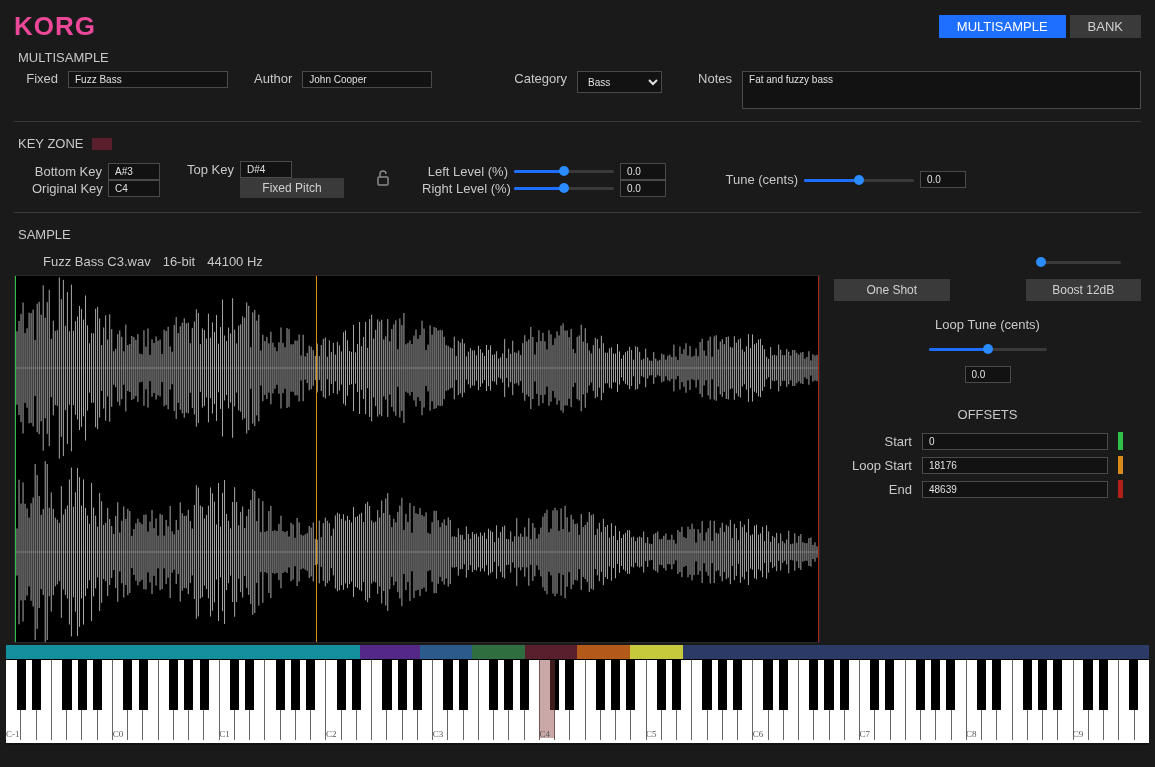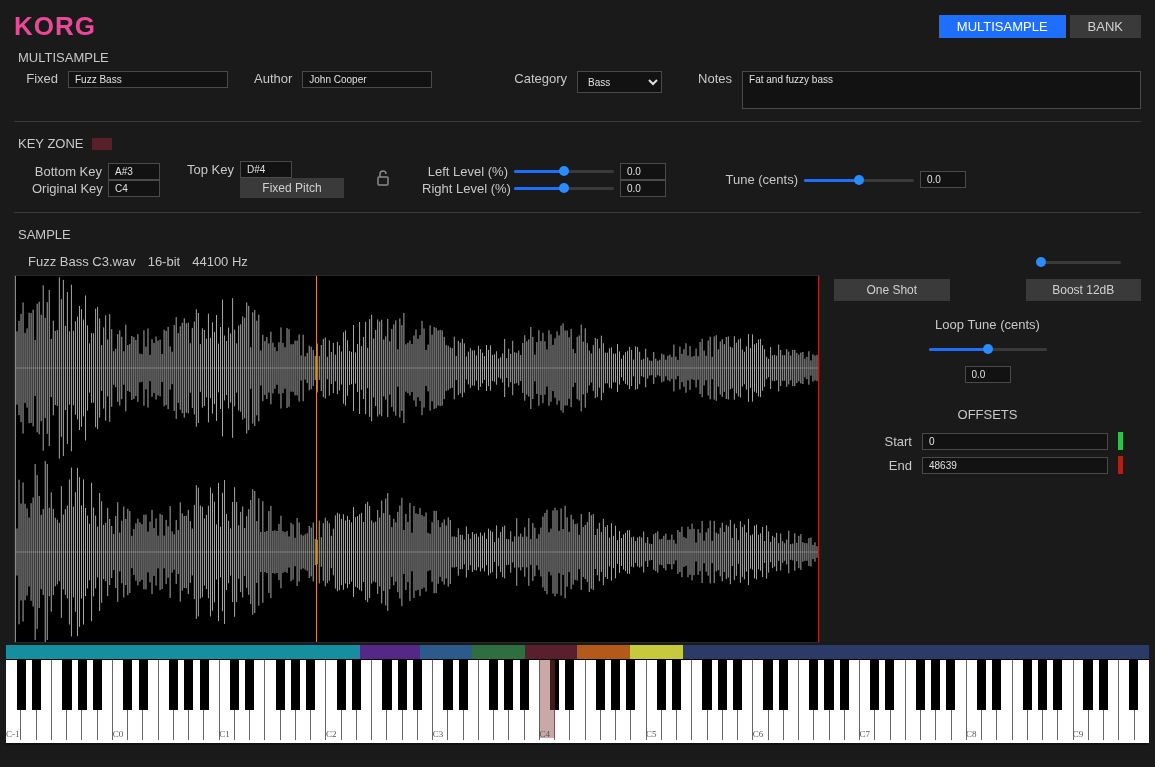--- a/index.html
+++ b/index.html
@@ -250,21 +250,21 @@
         <input type="text" class="kz-value-input" value="0.0" style="">
       </div>
     </div>
   </div>
 
   <hr class="sep">
 
   <div class="section-label">SAMPLE</div>
 </div>
 
-<div class="sample-header" style="padding-left:28px; padding-right:28px;">
+<div class="sample-header" style="padding-left:43px; padding-right:28px;">
   <span>Fuzz Bass C3.wav</span>
   <span>16-bit</span>
   <span>44100 Hz</span>
   <div class="zoom slider" style="width:80px">
     <div class="track"></div>
       <div class="thumb" style="left:0%"></div>
   </div>
 </div>
 
 <div class="sample-body">
@@ -1093,20 +1093,25 @@
       </div>
       <input type="text" class="kz-value-input" value="0.0" style="">
     </div>
     <div class="offsets-head">OFFSETS</div>
     <div class="side-row">
       <span class="offset-label">Start</span>
       <input type="text" class="offset-input" value="0" style="">
       <div class="offset-mark" style="background:#2fc04a"></div>
     </div>
     <div class="side-row" style="margin-top:-4px;">
+      <span class="offset-label">Loop Start</span>
+      <input type="text" class="offset-input" value="18176" style="">
+      <div class="offset-mark" style="background:#d98c1a"></div>
+    </div>
+    <div class="side-row" style="margin-top:-4px;">
       <span class="offset-label">End</span>
       <input type="text" class="offset-input" value="48639" style="">
       <div class="offset-mark" style="background:#b0201a"></div>
     </div>
   </div>
 </div>
 
 <div class="kb-wrap">
   <div class="zone-strip" id="zone-strip">
       <div style="width: 31%; background: rgb(21, 143, 158);"></div>

